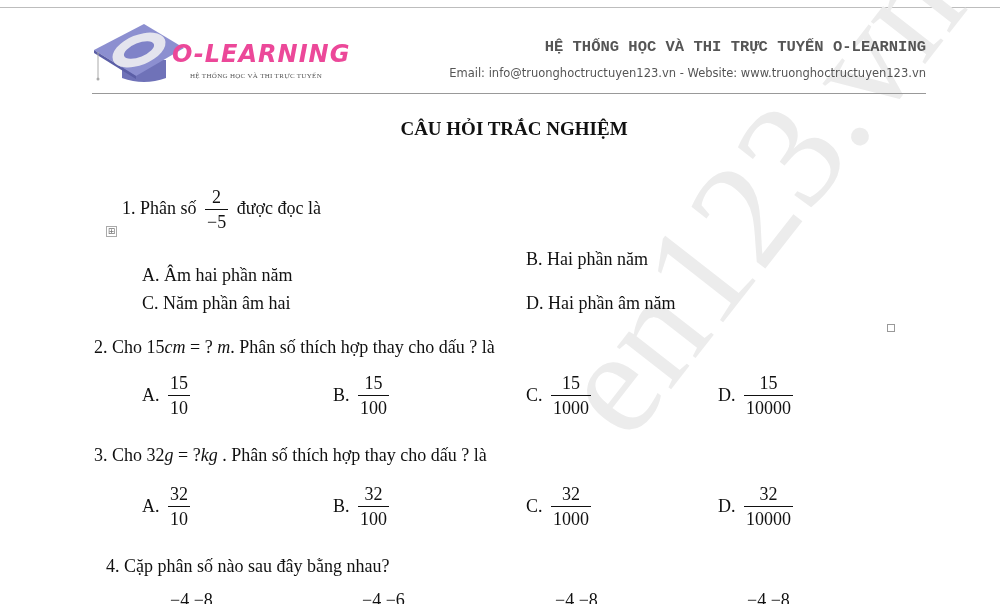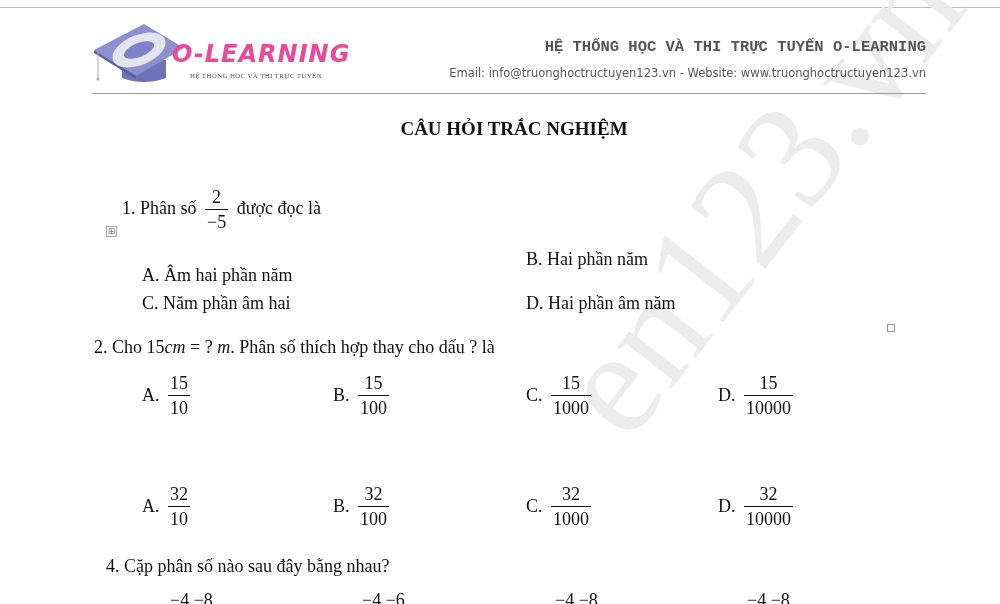--- a/index.html
+++ b/index.html
@@ -124,20 +124,24 @@
   </div>
   <div class="opt" style="left:526px; top:374px;">
     <span class="lbl">C.</span>
     <span class="frac"><span class="num">15</span><span class="den">1000</span></span>
   </div>
   <div class="opt" style="left:718px; top:374px;">
     <span class="lbl">D.</span>
     <span class="frac"><span class="num">15</span><span class="den">10000</span></span>
   </div>
 
+  <div class="q" style="top:445px;">
+    <span>3.</span>
+    <span>Cho 32</span><i class="m">g</i><span> = ?</span><i class="m">kg</i><span> . Phân số thích hợp thay cho dấu  ?  là</span>
+  </div>
   <div class="opt" style="left:142px; top:485px;">
     <span class="lbl">A.</span>
     <span class="frac"><span class="num">32</span><span class="den">10</span></span>
   </div>
   <div class="opt" style="left:333px; top:485px;">
     <span class="lbl">B.</span>
     <span class="frac"><span class="num">32</span><span class="den">100</span></span>
   </div>
   <div class="opt" style="left:526px; top:485px;">
     <span class="lbl">C.</span>

